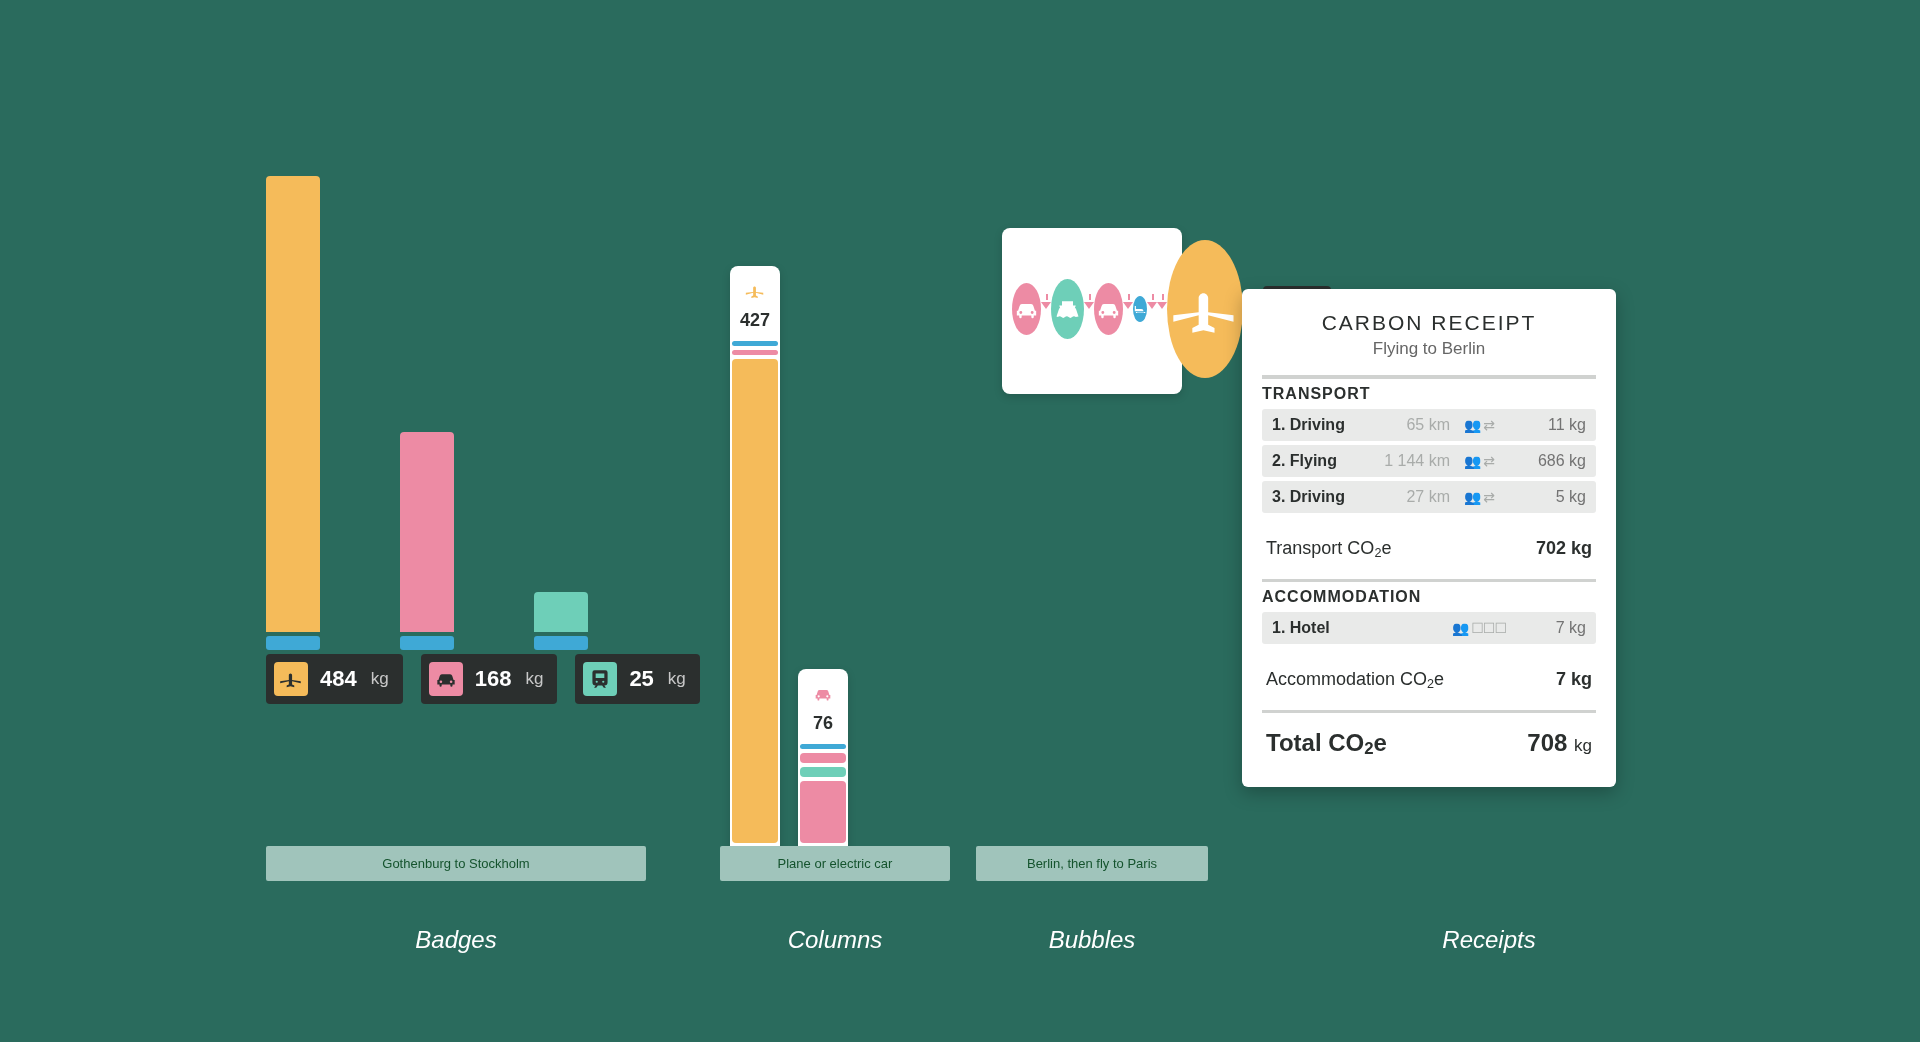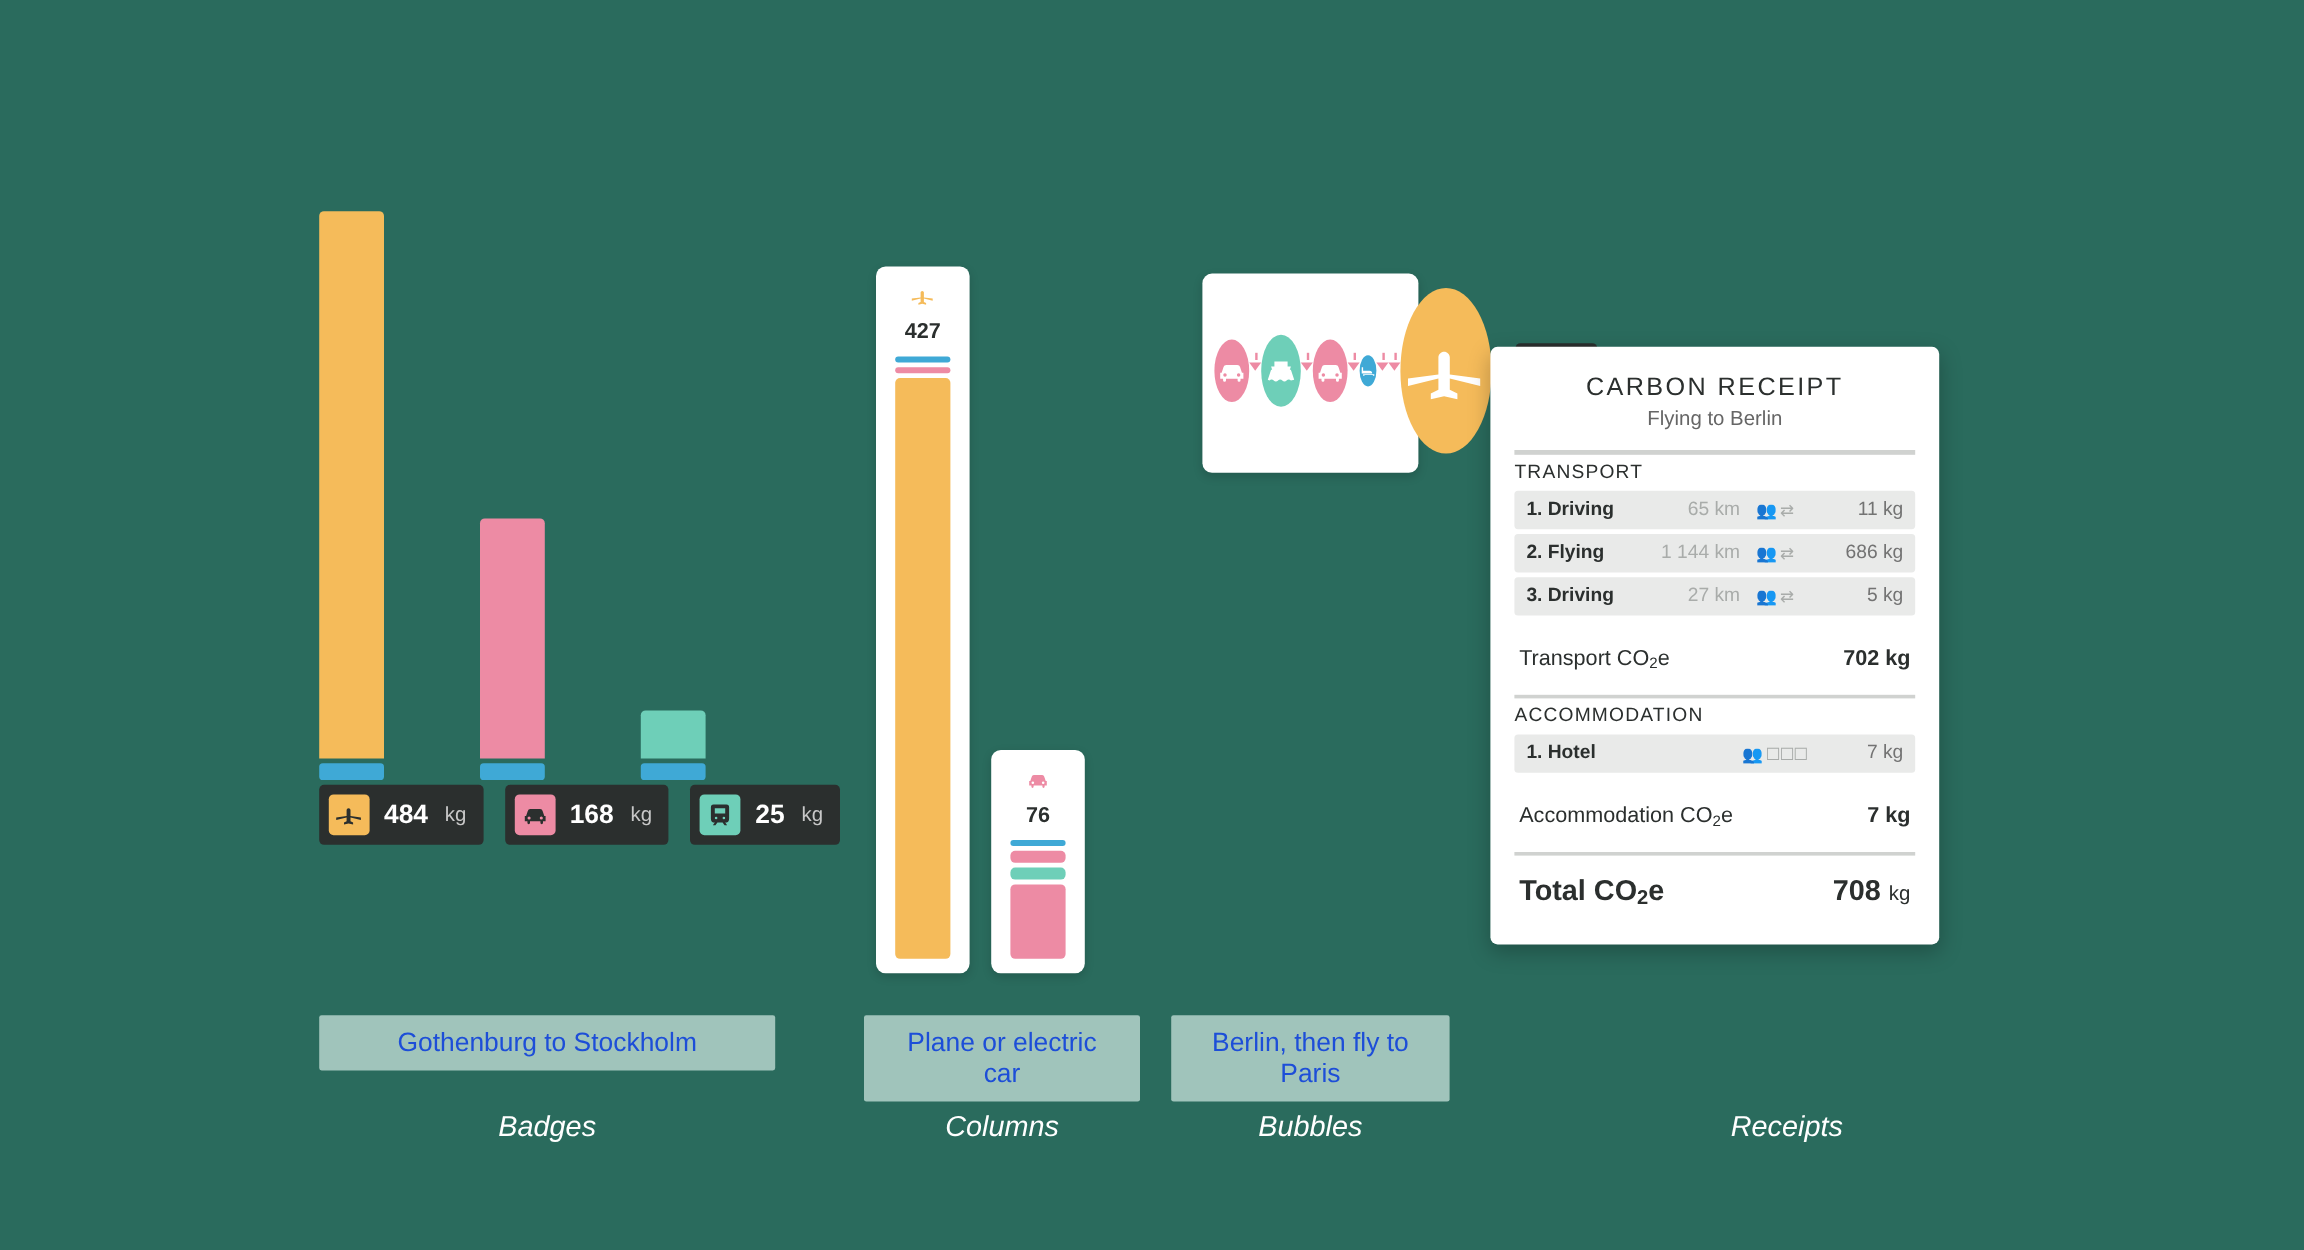--- a/index.html
+++ b/index.html
@@ -14,22 +14,22 @@
     --row:#e9eae9;
     --card:#ffffff;
   }
   *{box-sizing:border-box;}
   html,body{margin:0;padding:0;width:1920px;height:1042px;background:var(--bg);font-family:"Helvetica Neue",Helvetica,Arial,sans-serif;}
   .stage{position:relative;width:1920px;height:1042px;}
 
   
   .label-pill{
     background:#a0c4bb;
-    color:#1d4ed8;
-    font-size:22px;
+    color:#14532d;
+    font-size:13px;
     padding:10px 22px;
     border-radius:2px;
     text-align:center;
   }
   .section-name{
     color:#fff;
     font-style:italic;
     font-size:24px;
     text-align:center;
   }
@@ -47,21 +47,21 @@
   .bars{position:relative;height:482px;}
   .bar{position:absolute;bottom:0;}
   .bar .fill{border-radius:4px 4px 0 0;}
   .bar .base{height:14px;border-radius:3px;margin-top:4px;}
   .badges-row{display:flex;gap:18px;margin-top:4px;}
   .p1-pill{position:absolute;left:266px;top:846px;width:380px;}
   .p1-name{position:absolute;left:266px;top:926px;width:380px;}
 
   
   .p2{position:absolute;left:730px;top:222px;}
-  .colcard{background:var(--card);border-radius:8px;padding:14px 16px 12px;display:flex;flex-direction:column;align-items:center;box-shadow:0 3px 8px rgba(0,0,0,.15);}
+  .colcard{background:var(--card);border-radius:8px;padding:14px 2px 12px;display:flex;flex-direction:column;align-items:center;box-shadow:0 3px 8px rgba(0,0,0,.15);margin-top:44px;}
   .colcard .ico{height:22px;color:var(--yellow);}
   .colcard .val{color:var(--text);font-size:18px;font-weight:600;margin:8px 0 10px;}
   .stack{width:46px;display:flex;flex-direction:column-reverse;gap:4px;}
   .seg{width:100%;border-radius:4px;}
   .p2-pill{position:absolute;left:720px;top:846px;width:230px;}
   .p2-name{position:absolute;left:720px;top:926px;width:230px;}
 
   
   .p3{position:absolute;left:1002px;top:228px;}
   .bubcard{background:var(--card);border-radius:8px;width:180px;padding:12px 10px 16px;display:flex;flex-direction:row;align-items:center;box-shadow:0 3px 8px rgba(0,0,0,.15);}
@@ -73,21 +73,21 @@
   .btotal{background:var(--dark);color:#fff;border-radius:4px;font-size:19px;font-weight:600;padding:8px 18px;margin-top:14px;}
   .p3-pill{position:absolute;left:976px;top:846px;width:232px;}
   .p3-name{position:absolute;left:976px;top:926px;width:232px;}
 
   
   .p4{position:absolute;left:1242px;top:289px;width:374px;background:var(--card);border-radius:6px;box-shadow:0 6px 18px rgba(0,0,0,.25);padding:22px 20px 20px;color:var(--text);}
   .rc-title{text-align:center;font-size:21px;letter-spacing:2px;font-weight:500;margin-bottom:4px;}
   .rc-sub{text-align:center;font-size:17px;color:#666;margin-bottom:16px;}
   .rc-hr{height:4px;background:#d0d2d0;border:none;margin:10px 0 6px;}
   .rc-hr.lite{height:3px;}
-  .rc-sec{font-size:16px;letter-spacing:1px;font-weight:400;margin:4px 0 6px;}
+  .rc-sec{font-size:16px;letter-spacing:1px;font-weight:700;margin:4px 0 6px;}
   .rc-row{display:flex;align-items:center;background:var(--row);border-radius:3px;padding:7px 10px;margin:4px 0;font-size:16px;}
   .rc-row .n{flex:0 0 100px;font-weight:600;}
   .rc-row .d{flex:0 0 78px;color:var(--grey);text-align:right;}
   .rc-row .ic{flex:0 0 58px;color:var(--grey);text-align:center;letter-spacing:-1px;font-size:14px;}
   .rc-row .kg{flex:1;text-align:right;color:#737373;}
   .rc-tot{display:flex;justify-content:space-between;align-items:baseline;padding:10px 4px;font-size:18px;}
   .rc-tot.big{font-size:24px;font-weight:700;}
   .rc-tot .kg{font-weight:600;margin-top:11px;}
   .rc-tot sub, .rc-sec sub{font-size:70%;vertical-align:baseline;position:relative;top:3px;}
   .p4-name{position:absolute;left:1302px;top:926px;width:374px;}

